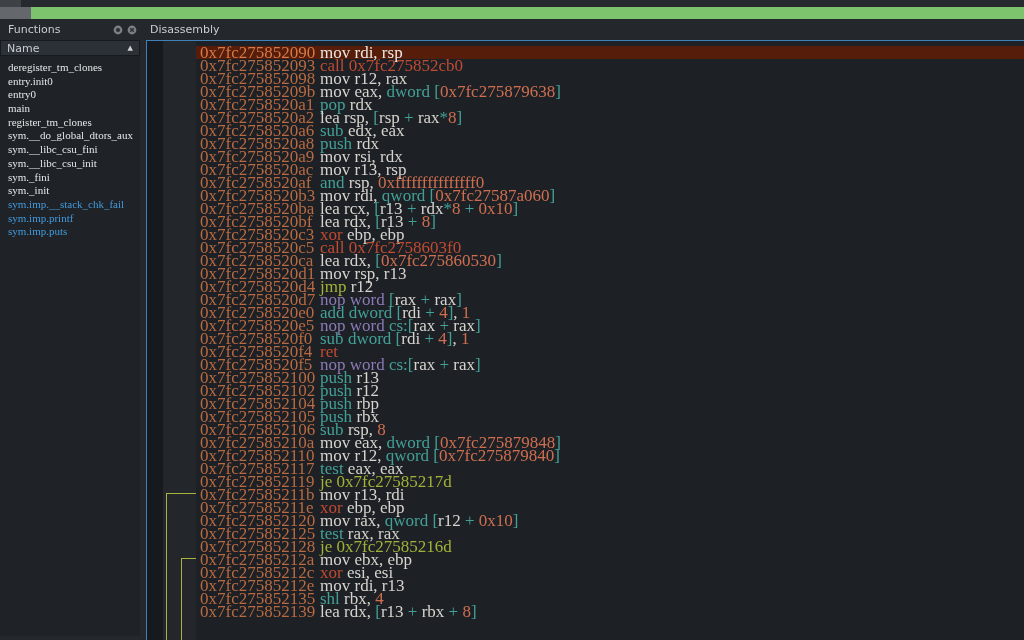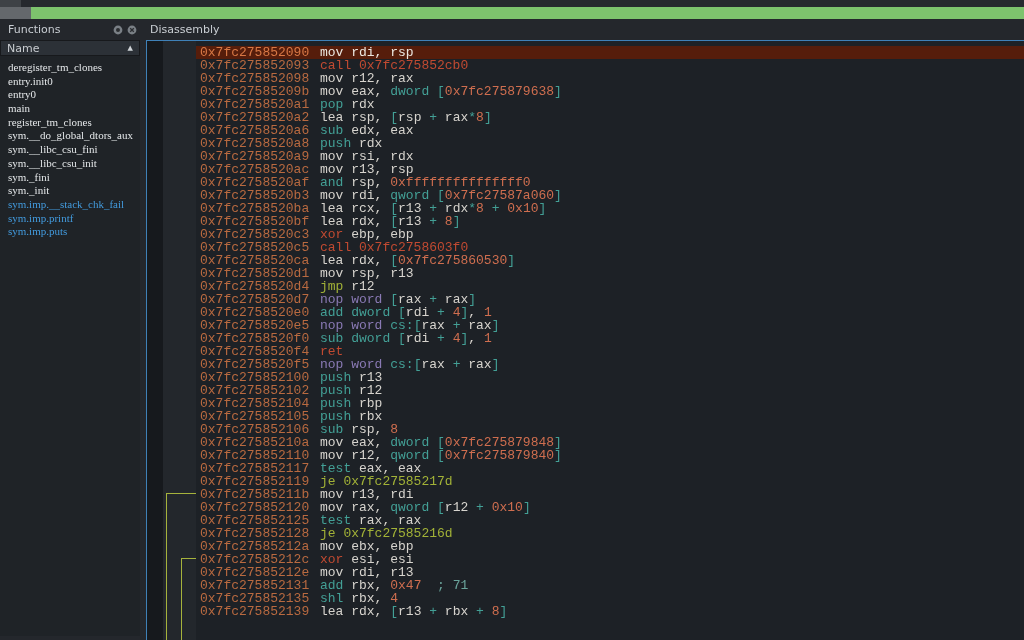--- a/index.html
+++ b/index.html
@@ -31,21 +31,21 @@
   .fn-item { height:13.7px; line-height:13.7px; padding-left:8px; font-size:11px; color:#e4e7e9;
              white-space:nowrap; overflow:hidden; cursor:pointer; }
   .fn-item.import { color:#429add; }
 
   
   .disasm { position:absolute; left:146px; top:40px; width:878px; height:600px;
             border-top:1px solid #3f81b8; border-left:1px solid #3f81b8;
             background:#1d2126; display:flex; overflow:hidden; }
   .gutter-flags { width:16px; background:#16191d; flex:none; }
   .gutter-arrows { width:33px; background:#23272c; flex:none; position:relative; }
-  .listing { flex:1; padding-top:5px; font-family:Liberation Mono, monospace; font-size:13px;
+  .listing { flex:1; padding-top:5px; font-family:Liberation Serif, serif; font-size:17px;
              overflow:hidden; }
   .dline { height:13px; line-height:13px; white-space:pre; cursor:default; }
   .dline.hl { background:#561d0b; }
   .addr { display:inline-block; width:124px; padding-left:4px; color:#b96a40; }
   .dline.hl .addr { color:#d87845; }
   .w { color:#d7d4ce; } .t { color:#43a096; } .r { color:#c14a31; } .g { color:#a2b237; }
   .p { color:#8a7ab5; } .o { color:#cf6e4f; } .c { color:#6aa49b; }
   .dline.hl .w { color:#ece8e1; }
 
   .jump-arc { position:absolute; right:0; bottom:0;
@@ -139,25 +139,25 @@
         <div class="dline"><span class="addr">0x7fc275852100</span><span><span class="t">push </span><span class="w">r13</span></span></div>
         <div class="dline"><span class="addr">0x7fc275852102</span><span><span class="t">push </span><span class="w">r12</span></span></div>
         <div class="dline"><span class="addr">0x7fc275852104</span><span><span class="t">push </span><span class="w">rbp</span></span></div>
         <div class="dline"><span class="addr">0x7fc275852105</span><span><span class="t">push </span><span class="w">rbx</span></span></div>
         <div class="dline"><span class="addr">0x7fc275852106</span><span><span class="t">sub </span><span class="w">rsp, </span><span class="o">8</span></span></div>
         <div class="dline"><span class="addr">0x7fc27585210a</span><span><span class="w">mov eax, </span><span class="t">dword </span><span class="t">[</span><span class="o">0x7fc275879848</span><span class="t">]</span></span></div>
         <div class="dline"><span class="addr">0x7fc275852110</span><span><span class="w">mov r12, </span><span class="t">qword </span><span class="t">[</span><span class="o">0x7fc275879840</span><span class="t">]</span></span></div>
         <div class="dline"><span class="addr">0x7fc275852117</span><span><span class="t">test </span><span class="w">eax, eax</span></span></div>
         <div class="dline"><span class="addr">0x7fc275852119</span><span><span class="g">je 0x7fc27585217d</span></span></div>
         <div class="dline"><span class="addr">0x7fc27585211b</span><span><span class="w">mov r13, rdi</span></span></div>
+        <div class="dline"><span class="addr">0x7fc27585211e</span><span><span class="r">xor </span><span class="w">ebp, ebp</span></span></div>
         <div class="dline"><span class="addr">0x7fc275852120</span><span><span class="w">mov rax, </span><span class="t">qword </span><span class="t">[</span><span class="w">r12 </span><span class="t">+ </span><span class="o">0x10</span><span class="t">]</span></span></div>
         <div class="dline"><span class="addr">0x7fc275852125</span><span><span class="t">test </span><span class="w">rax, rax</span></span></div>
         <div class="dline"><span class="addr">0x7fc275852128</span><span><span class="g">je 0x7fc27585216d</span></span></div>
         <div class="dline"><span class="addr">0x7fc27585212a</span><span><span class="w">mov ebx, ebp</span></span></div>
         <div class="dline"><span class="addr">0x7fc27585212c</span><span><span class="r">xor </span><span class="w">esi, esi</span></span></div>
         <div class="dline"><span class="addr">0x7fc27585212e</span><span><span class="w">mov rdi, r13</span></span></div>
-        <div class="dline"><span class="addr">0x7fc275852131</span><span><span class="t">add </span><span class="w">rbx, </span><span class="o">0x47</span><span class="c">  ; 71</span></span></div>
         <div class="dline"><span class="addr">0x7fc275852135</span><span><span class="t">shl </span><span class="w">rbx, </span><span class="o">4</span></span></div>
         <div class="dline"><span class="addr">0x7fc275852139</span><span><span class="w">lea rdx, </span><span class="t">[</span><span class="w">r13 </span><span class="t">+ </span><span class="w">rbx </span><span class="t">+ </span><span class="o">8</span><span class="t">]</span></span></div>
       </div>
   </div>
 
 </div>
 
 </body></html>

